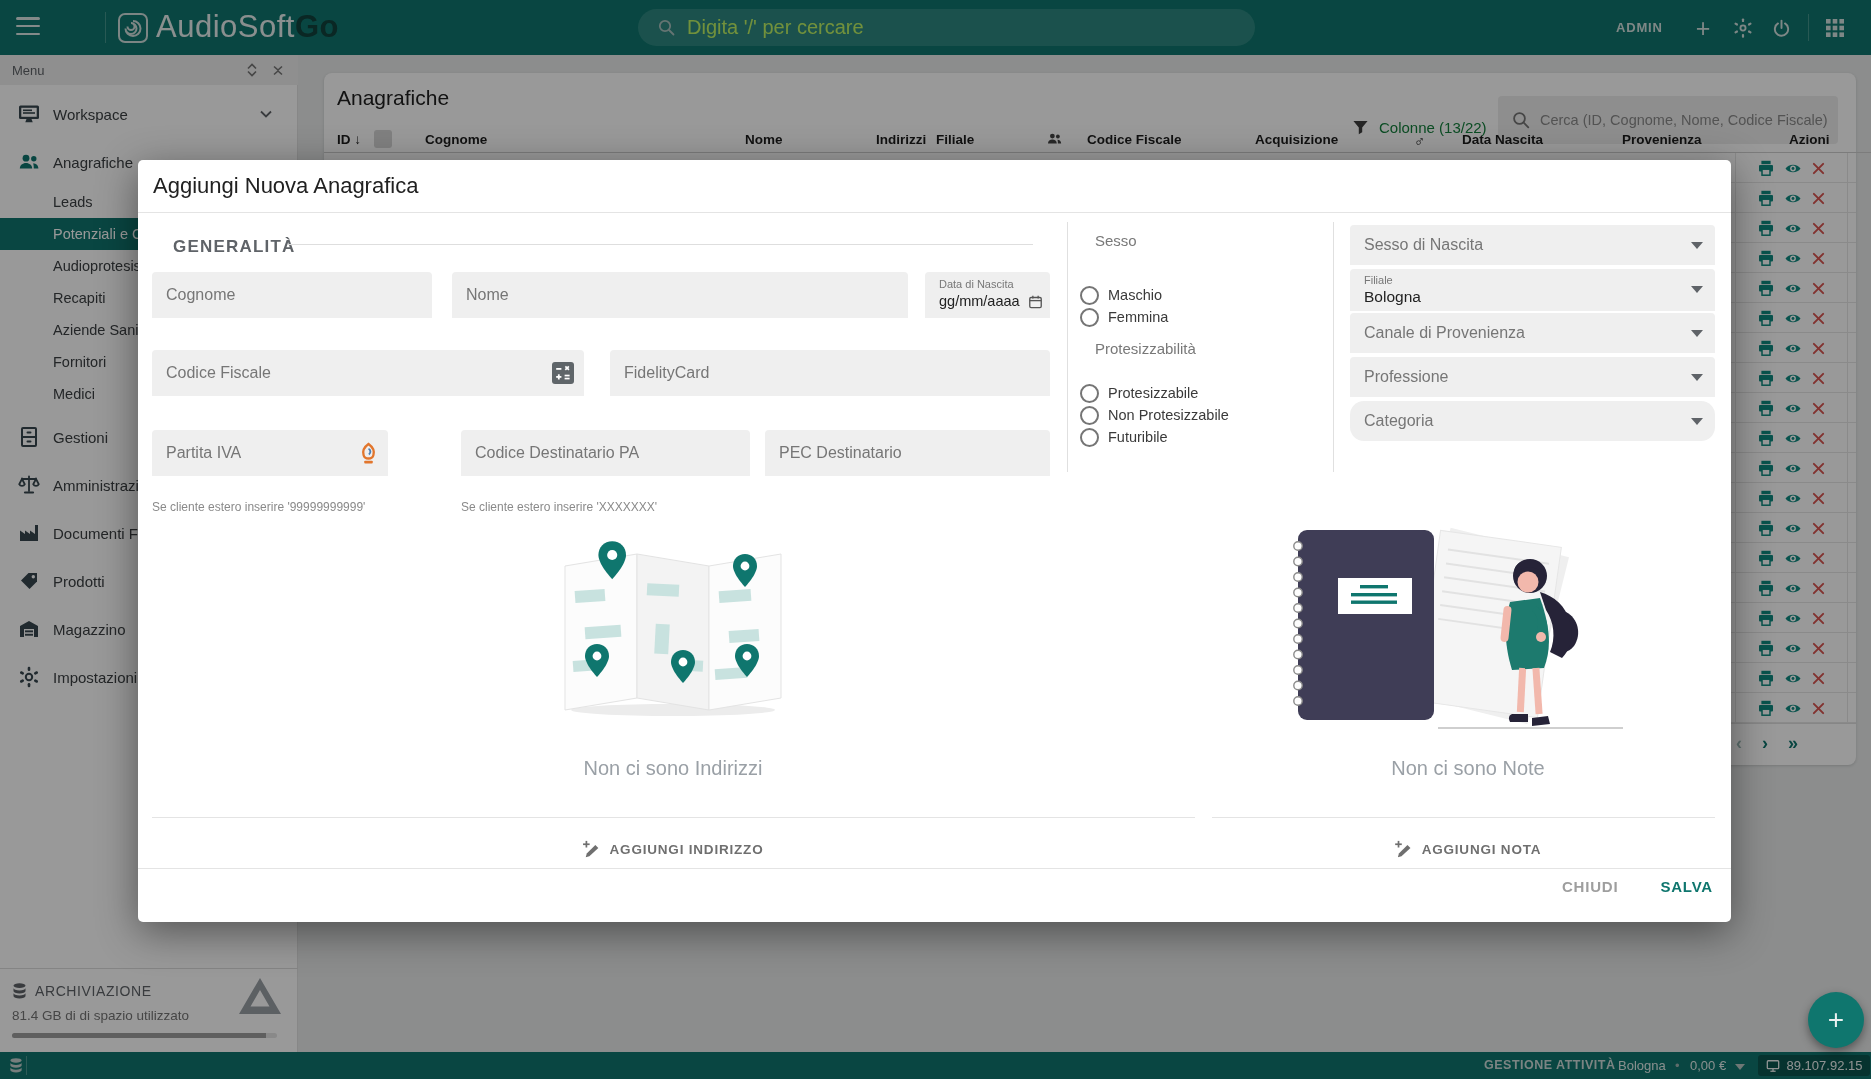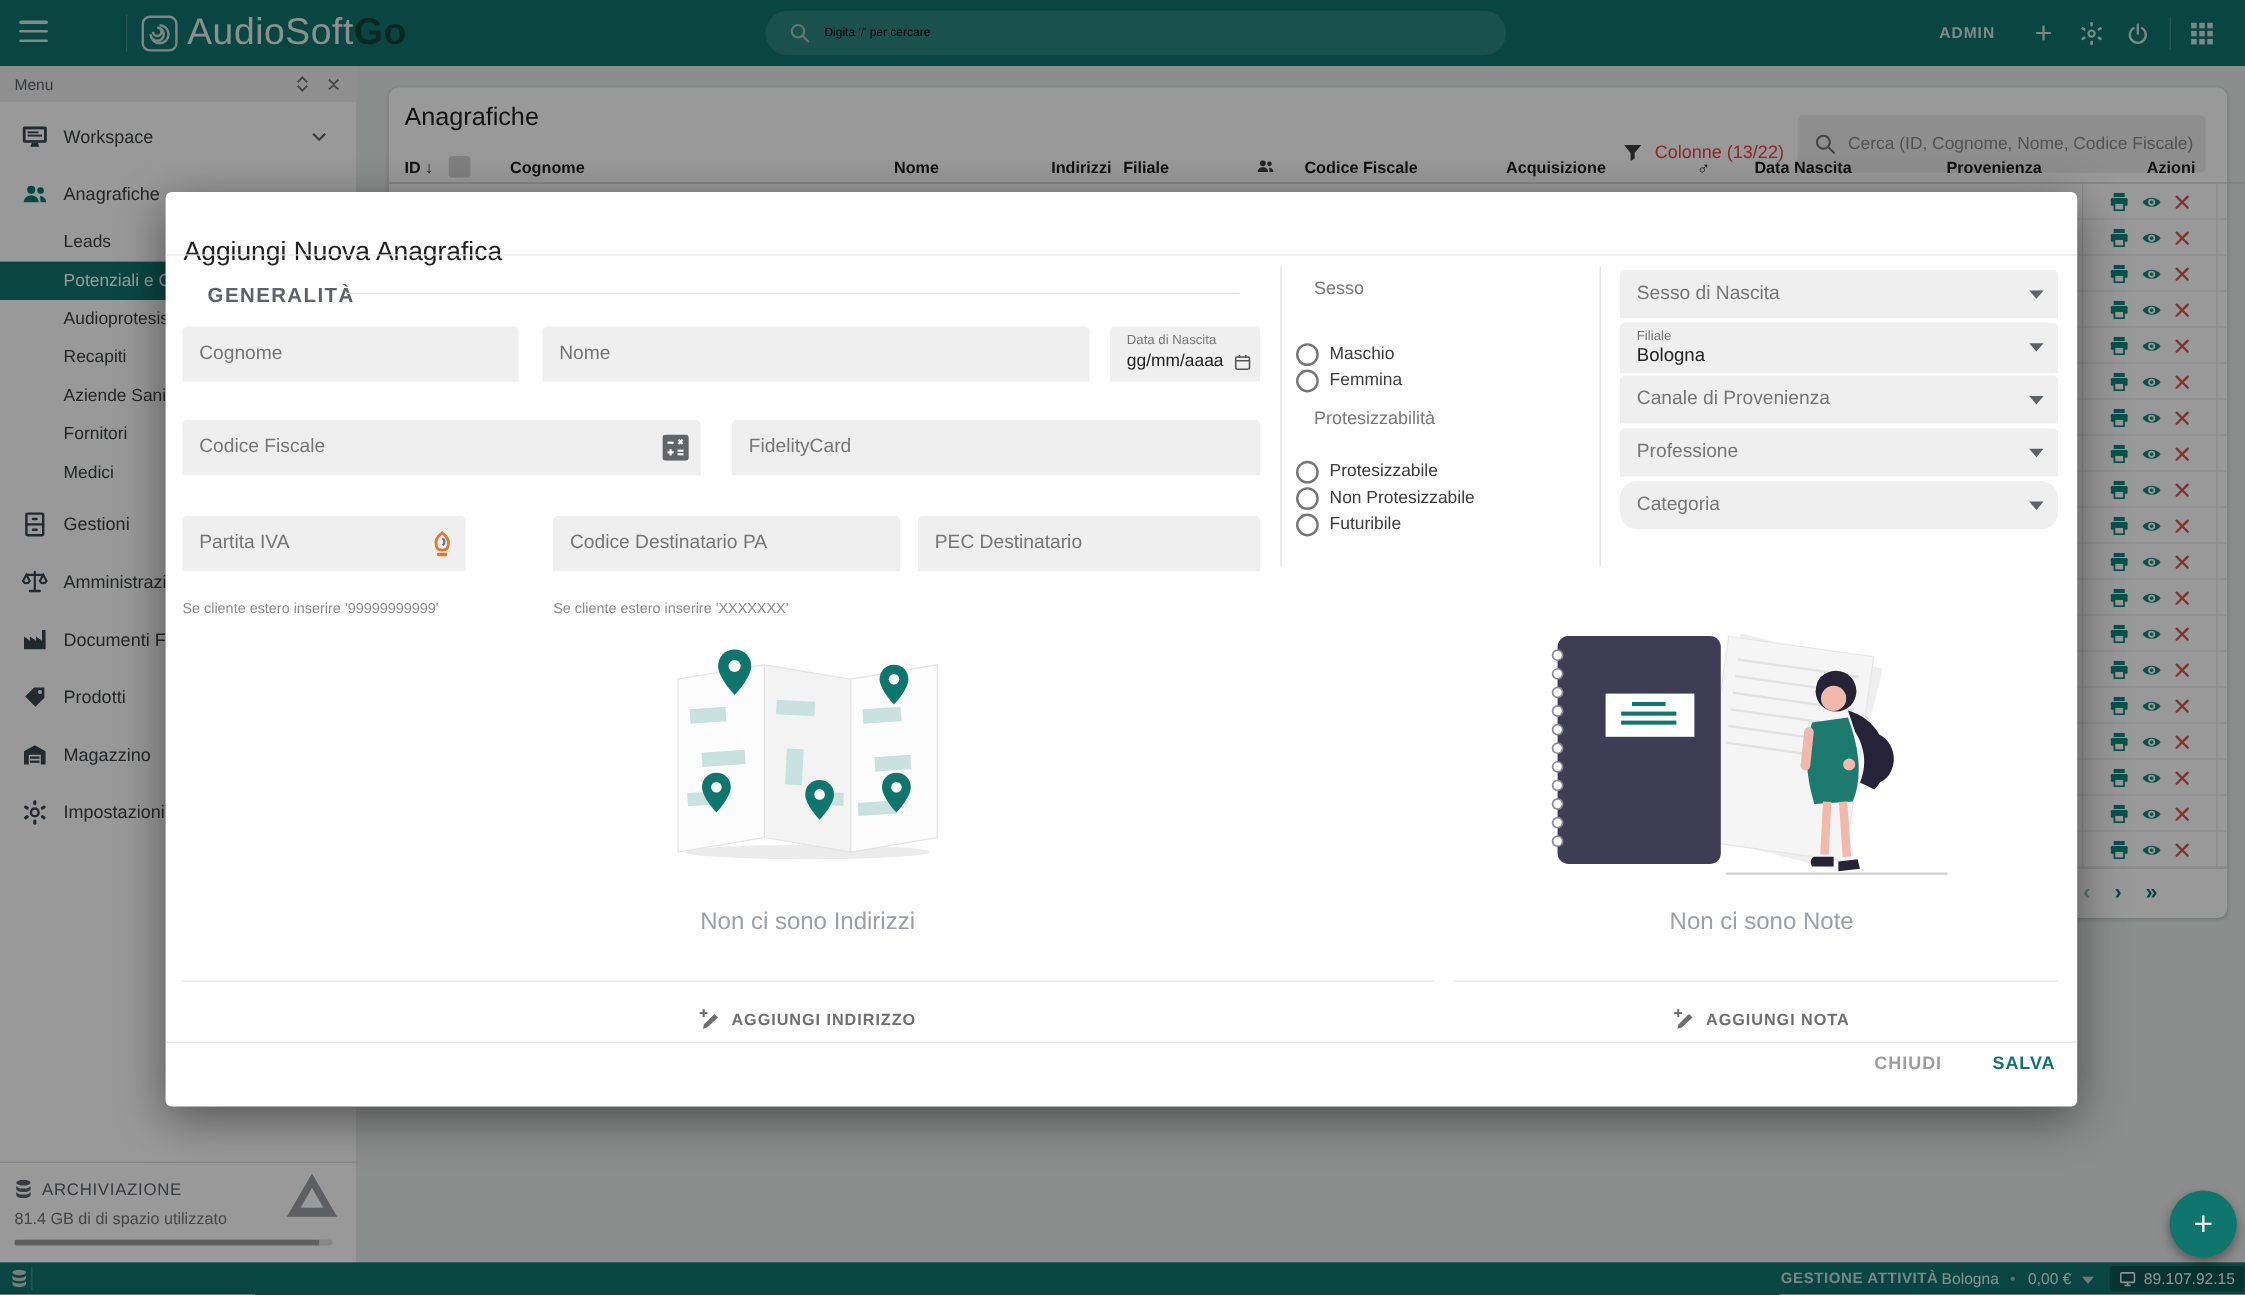--- a/index.html
+++ b/index.html
@@ -9,21 +9,21 @@
 
   
   .topbar { position:absolute; left:0; top:0; width:1871px; height:55px; background:#0f766e; z-index:10; }
   .hamburger { position:absolute; left:16px; top:17px; width:26px; height:21px; cursor:pointer; }
   .hamburger div { width:24px; height:2.6px; background:#dbe7e5; border-radius:2px; margin-bottom:5.2px; }
   .tb-divider { position:absolute; width:1px; background:rgba(255,255,255,0.22); }
   .logo-box { position:absolute; left:118px; top:13px; width:30px; height:30px; border:2px solid #cfdedc; border-radius:7px; }
   .logo-text { position:absolute; left:156px; top:9px; font-size:31px; letter-spacing:0.5px; color:#e7efee; font-weight:400; }
   .logo-text b { color:#11413c; font-weight:600; }
   .tb-search { position:absolute; left:638px; top:9px; width:617px; height:37px; background:rgba(255,255,255,0.13); border-radius:19px; display:flex; align-items:center; padding-left:20px; gap:12px; }
-  .tb-search span { color:#000000; font-size:10px; }
+  .tb-search span { color:#bef264; font-size:20px; }
   .tb-admin { position:absolute; top:20px; font-size:13px; font-weight:700; letter-spacing:0.8px; color:#d3e1df; }
   .tb-icon { position:absolute; top:15px; width:26px; height:26px; display:flex; align-items:center; justify-content:center; cursor:pointer; color:#d3e1df; }
   .tb-plus { font-size:25px; font-weight:400; line-height:22px; }
 
   
   .sidebar { position:absolute; left:0; top:55px; width:298px; height:997px; background:#ffffff; border-right:1px solid #e2e2e2; z-index:10; }
   .menu-head { position:absolute; left:0; top:0; width:298px; height:30px; background:#efefef; display:flex; align-items:center; padding:0 12px; }
   .menu-head span { font-size:13px; color:#5f6368; flex:1; }
   .side-item { position:absolute; left:0; width:298px; display:flex; align-items:center; cursor:pointer; }
   .side-item .ico { width:24px; height:24px; margin-left:17px; flex:none; }
@@ -37,21 +37,21 @@
   .storage-usage { font-size:13.5px; color:#757575; margin-top:9px; }
   .storage-bar { margin-top:10px; width:265px; height:5px; background:#e4e4e4; border-radius:3px; overflow:hidden; }
   .storage-bar div { height:5px; background:#9e9e9e; }
   .drive-ico { position:absolute; right:16px; top:8px; }
 
   
   .content { position:absolute; left:298px; top:55px; width:1573px; height:997px; background:#e9ebeb; }
   .card { position:absolute; left:26px; top:18px; width:1532px; height:692px; background:#ffffff; border-radius:8px; box-shadow:0 1px 3px rgba(0,0,0,0.15); }
   .page-title { position:absolute; left:13px; top:13px; font-size:21px; color:#212121; }
   .colonne { position:absolute; left:1028px; top:46px; display:flex; align-items:center; gap:10px; cursor:pointer; }
-  .colonne span { font-size:15px; color:#ef4444; }
+  .colonne span { font-size:15px; color:#15803d; }
   .tbl-search { position:absolute; left:1174px; top:23px; width:340px; height:48px; background:#ededed; border-radius:4px; display:flex; align-items:center; padding-left:14px; gap:10px; }
   .tbl-search span { font-size:14.5px; color:#8a8a8a; }
   .thead { position:absolute; left:0; top:57px; width:1804px; height:23px; border-bottom:1px solid #cfcfcf; }
   .th { position:absolute; top:2px; font-size:13.5px; font-weight:700; color:#1d1d1d; white-space:nowrap; cursor:pointer; }
   .th-check { position:absolute; top:0px; width:18px; height:18px; background:#d6d6d6; border-radius:3px; cursor:pointer; }
   .rows { position:absolute; left:0; top:80px; width:1532px; }
   .trow { position:relative; width:1532px; height:30px; border-bottom:1px solid #e7e7e7; }
   .trow .acts { position:absolute; left:1411px; top:0; width:113px; height:30px; border-left:1px solid #e7e7e7; border-right:1px solid #e7e7e7; display:flex; align-items:center; justify-content:center; gap:10px; }
   .trow .acts > span { display:flex; cursor:pointer; }
   .pagination { position:absolute; left:0; top:650px; width:1532px; height:42px; border-top:1px solid #e0e0e0; }
@@ -63,21 +63,21 @@
   .sb-item { position:absolute; top:6px; font-size:13px; color:#e2edec; white-space:nowrap; }
   .sb-divider { position:absolute; left:26px; top:4px; width:1px; height:19px; background:rgba(255,255,255,0.25); }
   .ip-pill { position:absolute; left:1758px; top:3px; width:112px; height:21px; background:rgba(0,0,0,0.28); border-radius:3px; display:flex; align-items:center; justify-content:center; gap:7px; color:#eef4f3; font-size:13px; }
 
   
   .overlay { position:absolute; left:0; top:0; width:1871px; height:1079px; background:rgba(0,0,0,0.4); z-index:40; }
   .fab { position:absolute; left:1808px; top:992px; width:56px; height:56px; border-radius:50%; background:#0f766e; z-index:45; box-shadow:0 4px 10px rgba(0,0,0,0.4); display:flex; align-items:center; justify-content:center; color:#e8f1f0; font-size:28px; font-weight:300; cursor:pointer; }
 
   
   .modal { position:absolute; left:138px; top:160px; width:1593px; height:762px; background:#ffffff; border-radius:5px; z-index:50; box-shadow:0 10px 40px rgba(0,0,0,0.45); }
-  .modal-title { position:absolute; left:15px; top:13px; font-size:22px; color:#212121;margin-top:24px; }
+  .modal-title { position:absolute; left:15px; top:13px; font-size:22px; color:#212121; }
   .hline { position:absolute; background:#e4e4e4; height:1px; }
   .vline { position:absolute; background:#e0e0e0; width:1px; }
   .sect-label { position:absolute; left:35px; top:77px; font-size:17px; font-weight:700; color:#5f6368; letter-spacing:1.2px; }
   .field { position:absolute; height:46px; background:#efefef; border-radius:4px 4px 0 0; cursor:text; }
   .field .ph { position:absolute; left:14px; top:0; line-height:46px; font-size:16px; color:#767676; white-space:nowrap; }
   .field .flabel { position:absolute; left:14px; top:6px; font-size:11px; color:#777777; }
   .field .fvalue { position:absolute; left:14px; top:21px; font-size:15.5px; color:#222222; display:flex; align-items:center; gap:8px; }
   .field .ticon { position:absolute; right:10px; top:12px; }
   .helper { position:absolute; font-size:12px; color:#8a8a8a; }
   .grp-label { position:absolute; font-size:15px; color:#787878; }

